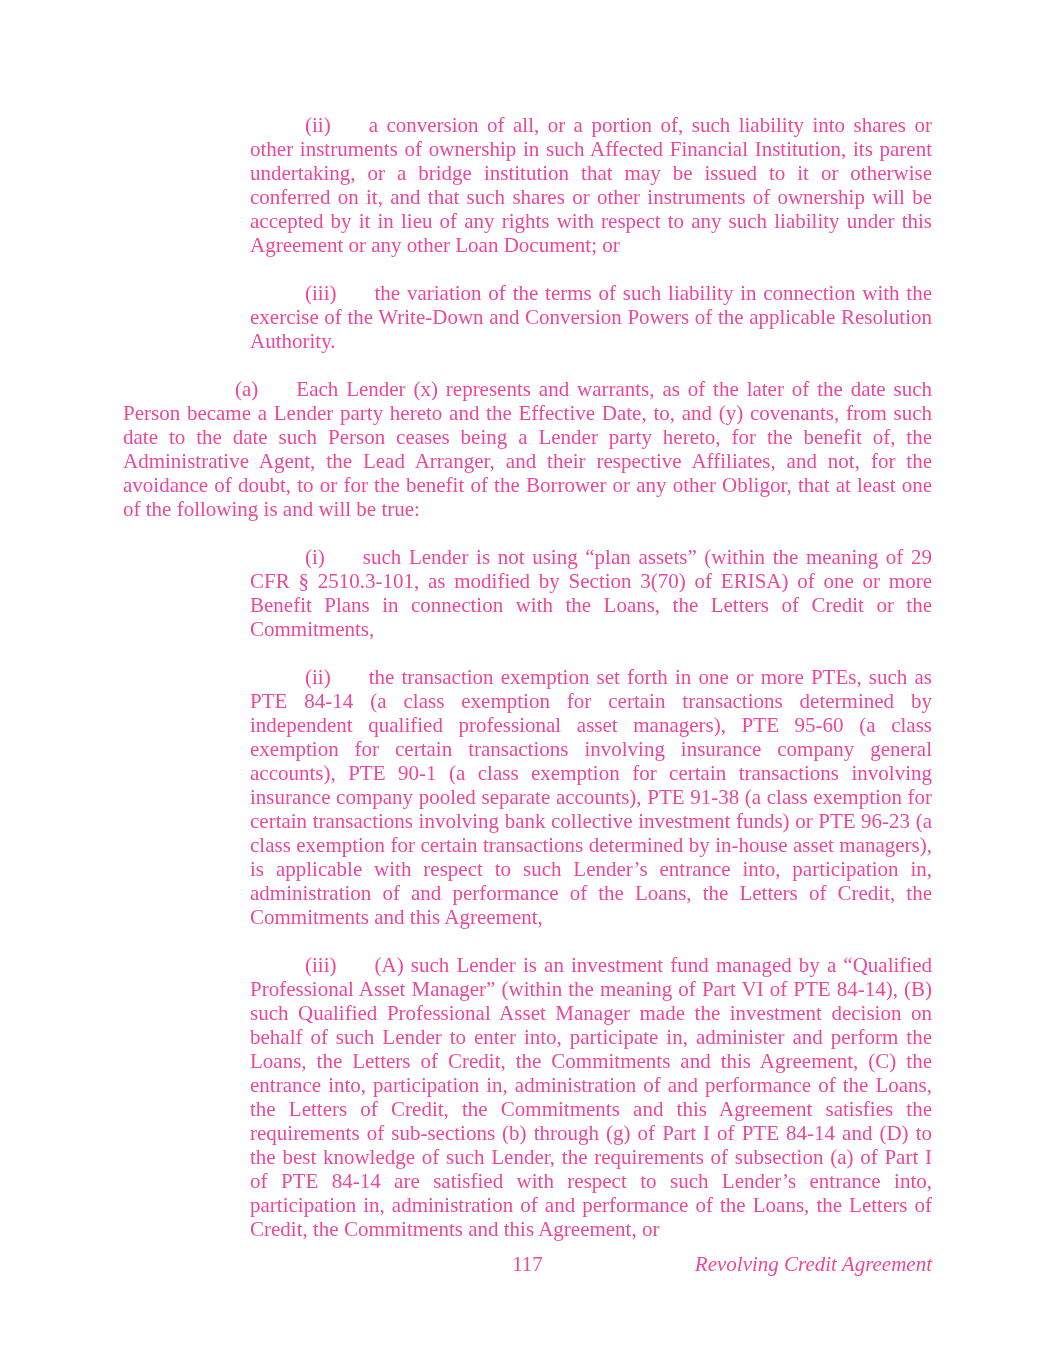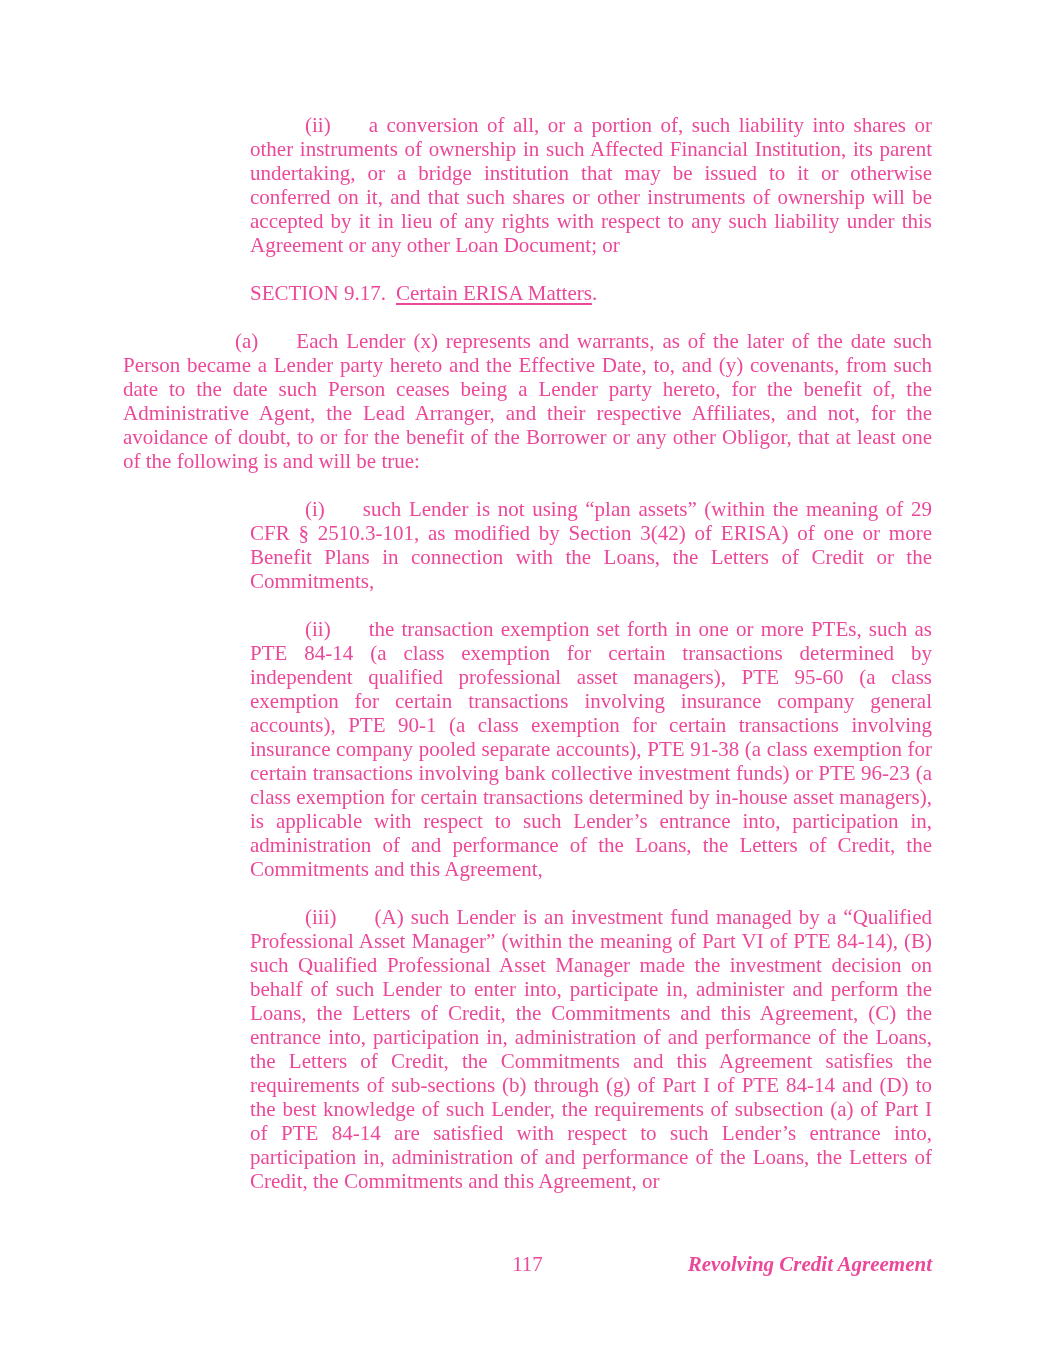--- a/index.html
+++ b/index.html
@@ -65,37 +65,36 @@
     position: absolute;
     left: 0;
     width: 100%;
     text-align: center;
   }
   .footer .doc-title {
     position: absolute;
     right: 0;
     font-style: italic;
     white-space: nowrap;
-    font-weight: bold;
   }
 </style>
 </head>
 <body>
 
 <div class="page">
   <div class="content">
 
     <p class="para indented"><span>(ii)</span><span class="tab"></span><span>a conversion of all, or a portion of, such liability into shares or other instruments of ownership in such Affected Financial Institution, its parent undertaking, or a bridge institution that may be issued to it or otherwise conferred on it, and that such shares or other instruments of ownership will be accepted by it in lieu of any rights with respect to any such liability under this Agreement or any other Loan Document; or</span></p>
 
+    <p class="para indented"><span>(iii)</span><span class="tab"></span><span>the variation of the terms of such liability in connection with the exercise of the Write-Down and Conversion Powers of the applicable Resolution Authority.</span></p>
 
-    <p class="para heading"><span>SECTION 9.17.</span><span class="tab-small"></span><span class="underlined">Certain ERISA Matters</span><span>.</span></p>
 
     <p class="para body-para"><span>(a)</span><span class="tab"></span><span>Each Lender (x) represents and warrants, as of the later of the date such Person became a Lender party hereto and the Effective Date, to, and (y) covenants, from such date to the date such Person ceases being a Lender party hereto, for the benefit of, the Administrative Agent, the Lead Arranger, and their respective Affiliates, and not, for the avoidance of doubt, to or for the benefit of the Borrower or any other Obligor, that at least one of the following is and will be true:</span></p>
 
-    <p class="para indented"><span>(i)</span><span class="tab"></span><span>such Lender is not using “plan assets” (within the meaning of 29 CFR § 2510.3-101, as modified by Section 3(42) of ERISA) of one or more Benefit Plans in connection with the Loans, the Letters of Credit or the Commitments,</span></p>
+    <p class="para indented"><span>(i)</span><span class="tab"></span><span>such Lender is not using “plan assets” (within the meaning of 29 CFR § 2510.3-101, as modified by Section 3(70) of ERISA) of one or more Benefit Plans in connection with the Loans, the Letters of Credit or the Commitments,</span></p>
 
     <p class="para indented"><span>(ii)</span><span class="tab"></span><span>the transaction exemption set forth in one or more PTEs, such as PTE 84-14 (a class exemption for certain transactions determined by independent qualified professional asset managers), PTE 95-60 (a class exemption for certain transactions involving insurance company general accounts), PTE 90-1 (a class exemption for certain transactions involving insurance company pooled separate accounts), PTE 91-38 (a class exemption for certain transactions involving bank collective investment funds) or PTE 96-23 (a class exemption for certain transactions determined by in-house asset managers), is applicable with respect to such Lender’s entrance into, participation in, administration of and performance of the Loans, the Letters of Credit, the Commitments and this Agreement,</span></p>
 
     <p class="para indented"><span>(iii)</span><span class="tab"></span><span>(A) such Lender is an investment fund managed by a “Qualified Professional Asset Manager” (within the meaning of Part VI of PTE 84-14), (B) such Qualified Professional Asset Manager made the investment decision on behalf of such Lender to enter into, participate in, administer and perform the Loans, the Letters of Credit, the Commitments and this Agreement, (C) the entrance into, participation in, administration of and performance of the Loans, the Letters of Credit, the Commitments and this Agreement satisfies the requirements of sub-sections (b) through (g) of Part I of PTE 84-14 and (D) to the best knowledge of such Lender, the requirements of subsection (a) of Part I of PTE 84-14 are satisfied with respect to such Lender’s entrance into, participation in, administration of and performance of the Loans, the Letters of Credit, the Commitments and this Agreement, or</span></p>
 
   </div>
 
   <div class="footer">
     <div class="page-number">117</div>
     <div class="doc-title">Revolving Credit Agreement</div>

